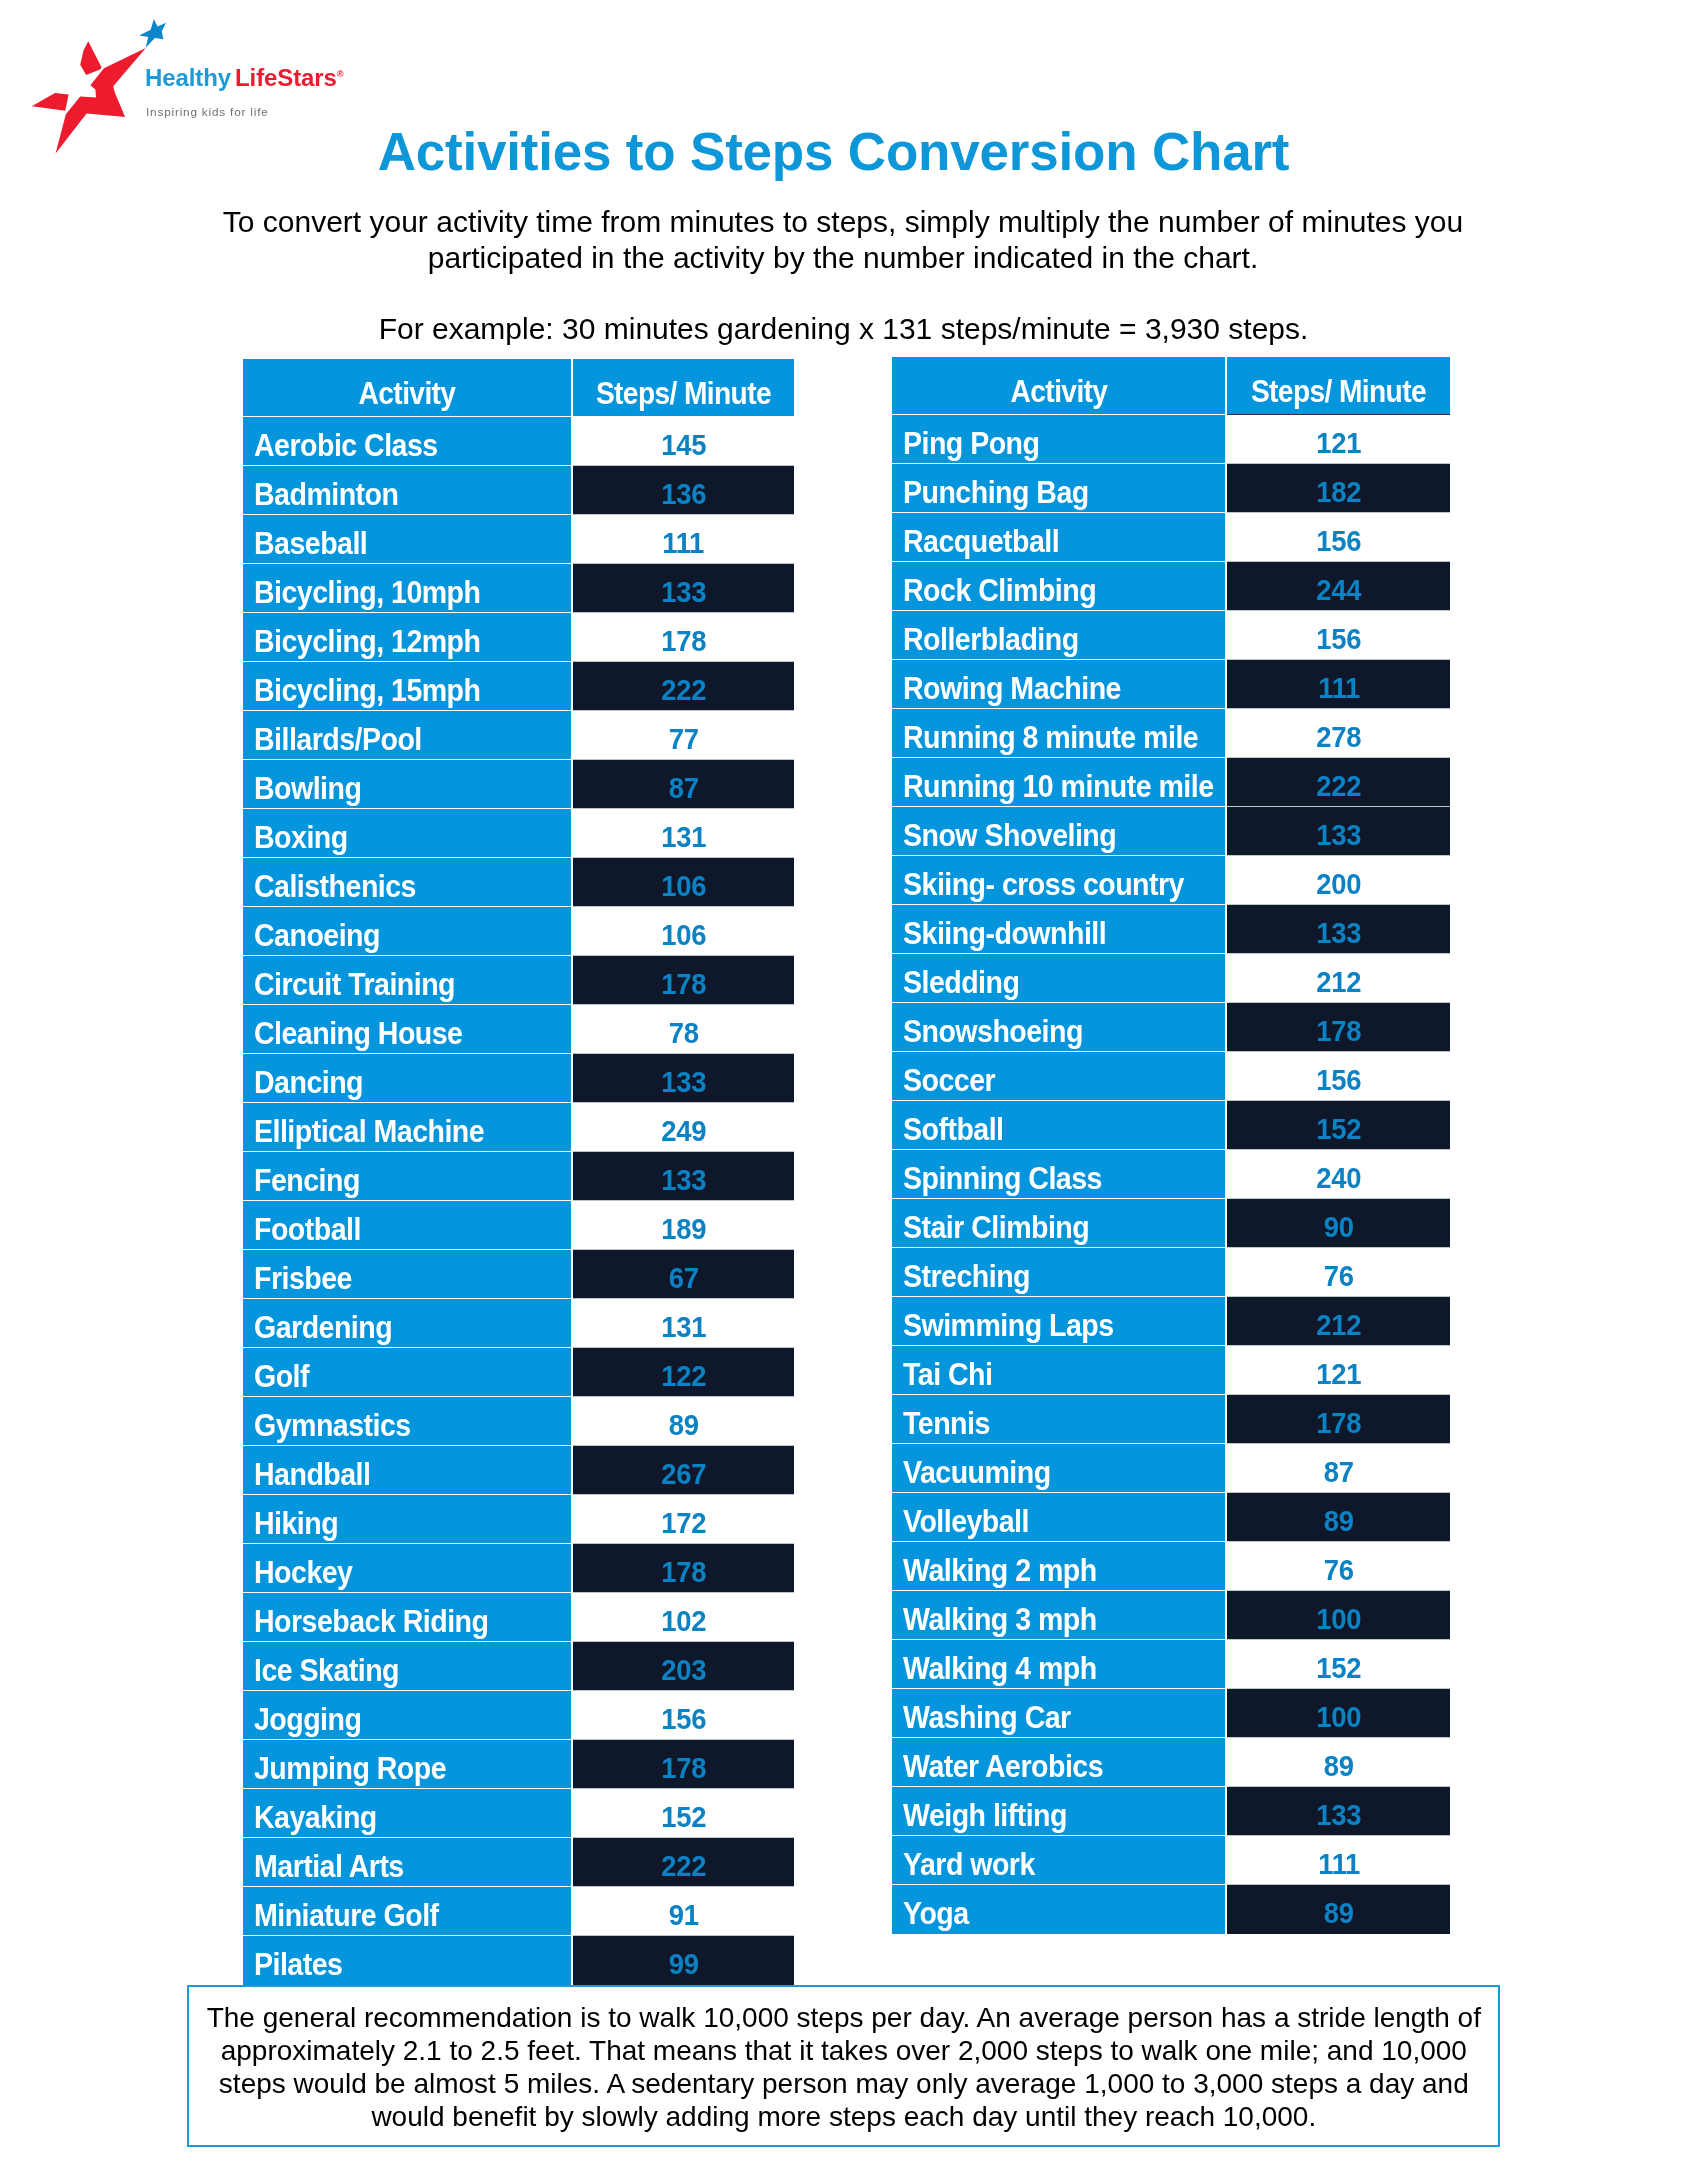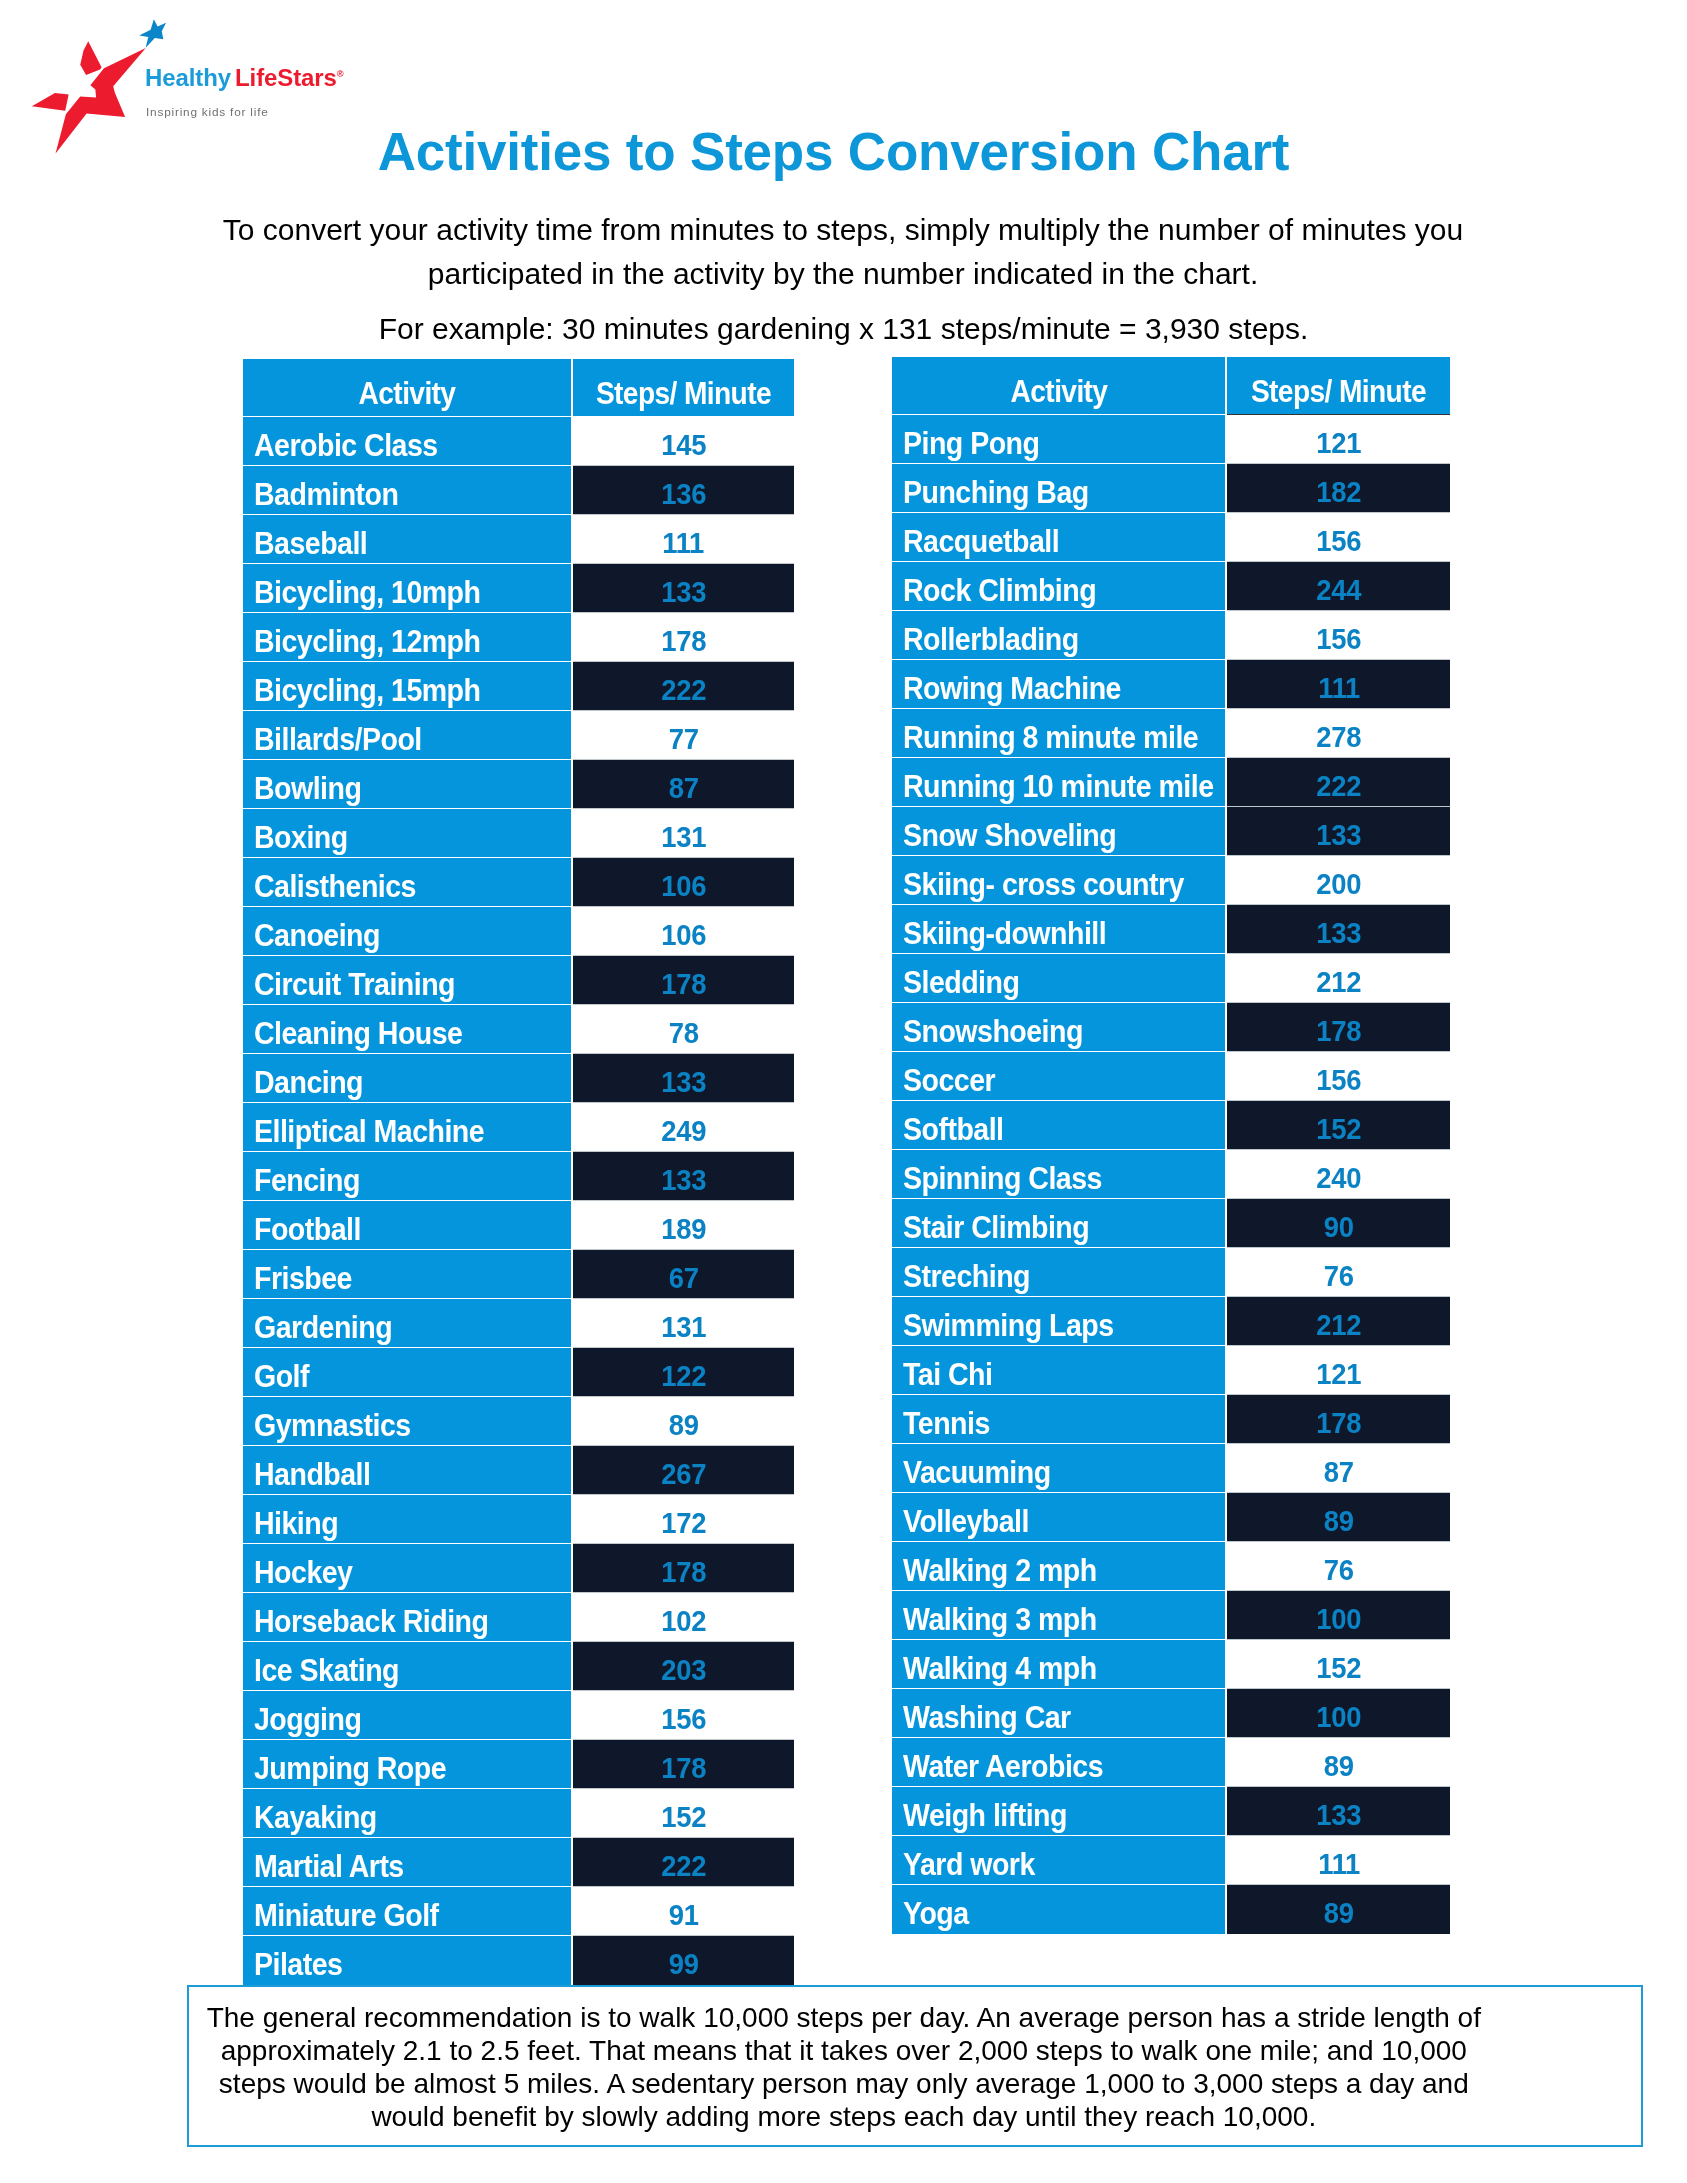--- a/index.html
+++ b/index.html
@@ -11,21 +11,21 @@
   .logo-mark{position:absolute;left:0;top:0;width:142px;height:149px;}
   .logo-word{position:absolute;left:115px;top:56px;white-space:nowrap;font-size:24px;font-weight:700;letter-spacing:-0.1px;line-height:1;}
   .w-healthy{color:#1B9BD8;}
   .w-life{color:#ED1B2E;}
   .w-reg{font-size:9.3px;vertical-align:super;color:#ED1B2E;}
   .logo-tag{position:absolute;left:116px;top:95px;font-size:11.8px;color:#6E7073;letter-spacing:0.8px;white-space:nowrap;}
 
   
   .title{position:absolute;left:-10px;top:125px;width:1687px;text-align:center;font-size:53px;font-weight:700;color:#0D97D8;letter-spacing:-0.2px;line-height:1;}
   .intro{position:absolute;left:188px;top:204px;width:1310px;text-align:center;font-size:30px;line-height:36px;color:#000;}
-  .intro > div{white-space:nowrap;margin-top:8px;}
+  .intro > div{white-space:nowrap;}
   .example{position:absolute;left:182px;top:311px;width:1323px;text-align:center;font-size:30px;line-height:36px;color:#000;white-space:nowrap;}
 
   
   .tbl{position:absolute;top:359px;border-collapse:collapse;table-layout:fixed;}
   .tbl.left{left:243px;width:550px;}
   .tbl.right{left:892px;top:357px;width:558px;}
   .tbl.right th{height:50px;}
   .tbl col.c-act{width:329px;}
   .tbl.right col.c-act{width:332px;}
   .tbl col.c-val{width:222px;}
@@ -35,21 +35,21 @@
   .tbl.right th.th-val{border-bottom:1.7px solid #333;}
   .tbl td{height:49px;padding:0;border:0;font-size:32px;font-weight:700;box-sizing:border-box;vertical-align:middle;letter-spacing:-0.6px;}
   .tbl td.act{background:#0595DC;color:#fff;text-align:left;padding-left:11.2px;border-right:2px solid #fff;border-top:1.7px solid #fff;}
   .tbl td.act span{display:inline-block;white-space:nowrap;transform:scaleX(0.893) translateY(4px);transform-origin:left center;}
   .tbl td.val{color:#0B82C4;text-align:center;background:#fff;border-top:1.7px solid #BFC7CA;font-size:29px;letter-spacing:-0.3px;}
   .tbl td.val span{display:inline-block;transform:scaleX(0.945) translateY(4.3px);transform-origin:center;}
   .tbl tr.alt td.val{background:#0f172a;border-top:1.7px solid #BFC7CA;}
   .tbl tbody tr:first-child td.val{border-top-color:#fff;}
 
   
-  .foot{position:absolute;left:187px;top:1985px;width:1456px;height:162px;border:2.8px solid #1B9BD8;box-sizing:border-box;overflow:visible;}
+  .foot{position:absolute;left:187px;top:1985px;width:1313px;height:162px;border:2.8px solid #1B9BD8;box-sizing:border-box;overflow:visible;}
   .foot-txt{position:absolute;left:2.3px;top:14px;width:1305px;text-align:center;font-size:28px;line-height:33px;color:#000;overflow:visible;}
   .foot-txt > div{white-space:nowrap;}
 </style>
 </head>
 <body>
 
 <div class="page">
 
   <div class="logo">
     <svg class="logo-mark" viewBox="0 0 215 225">

